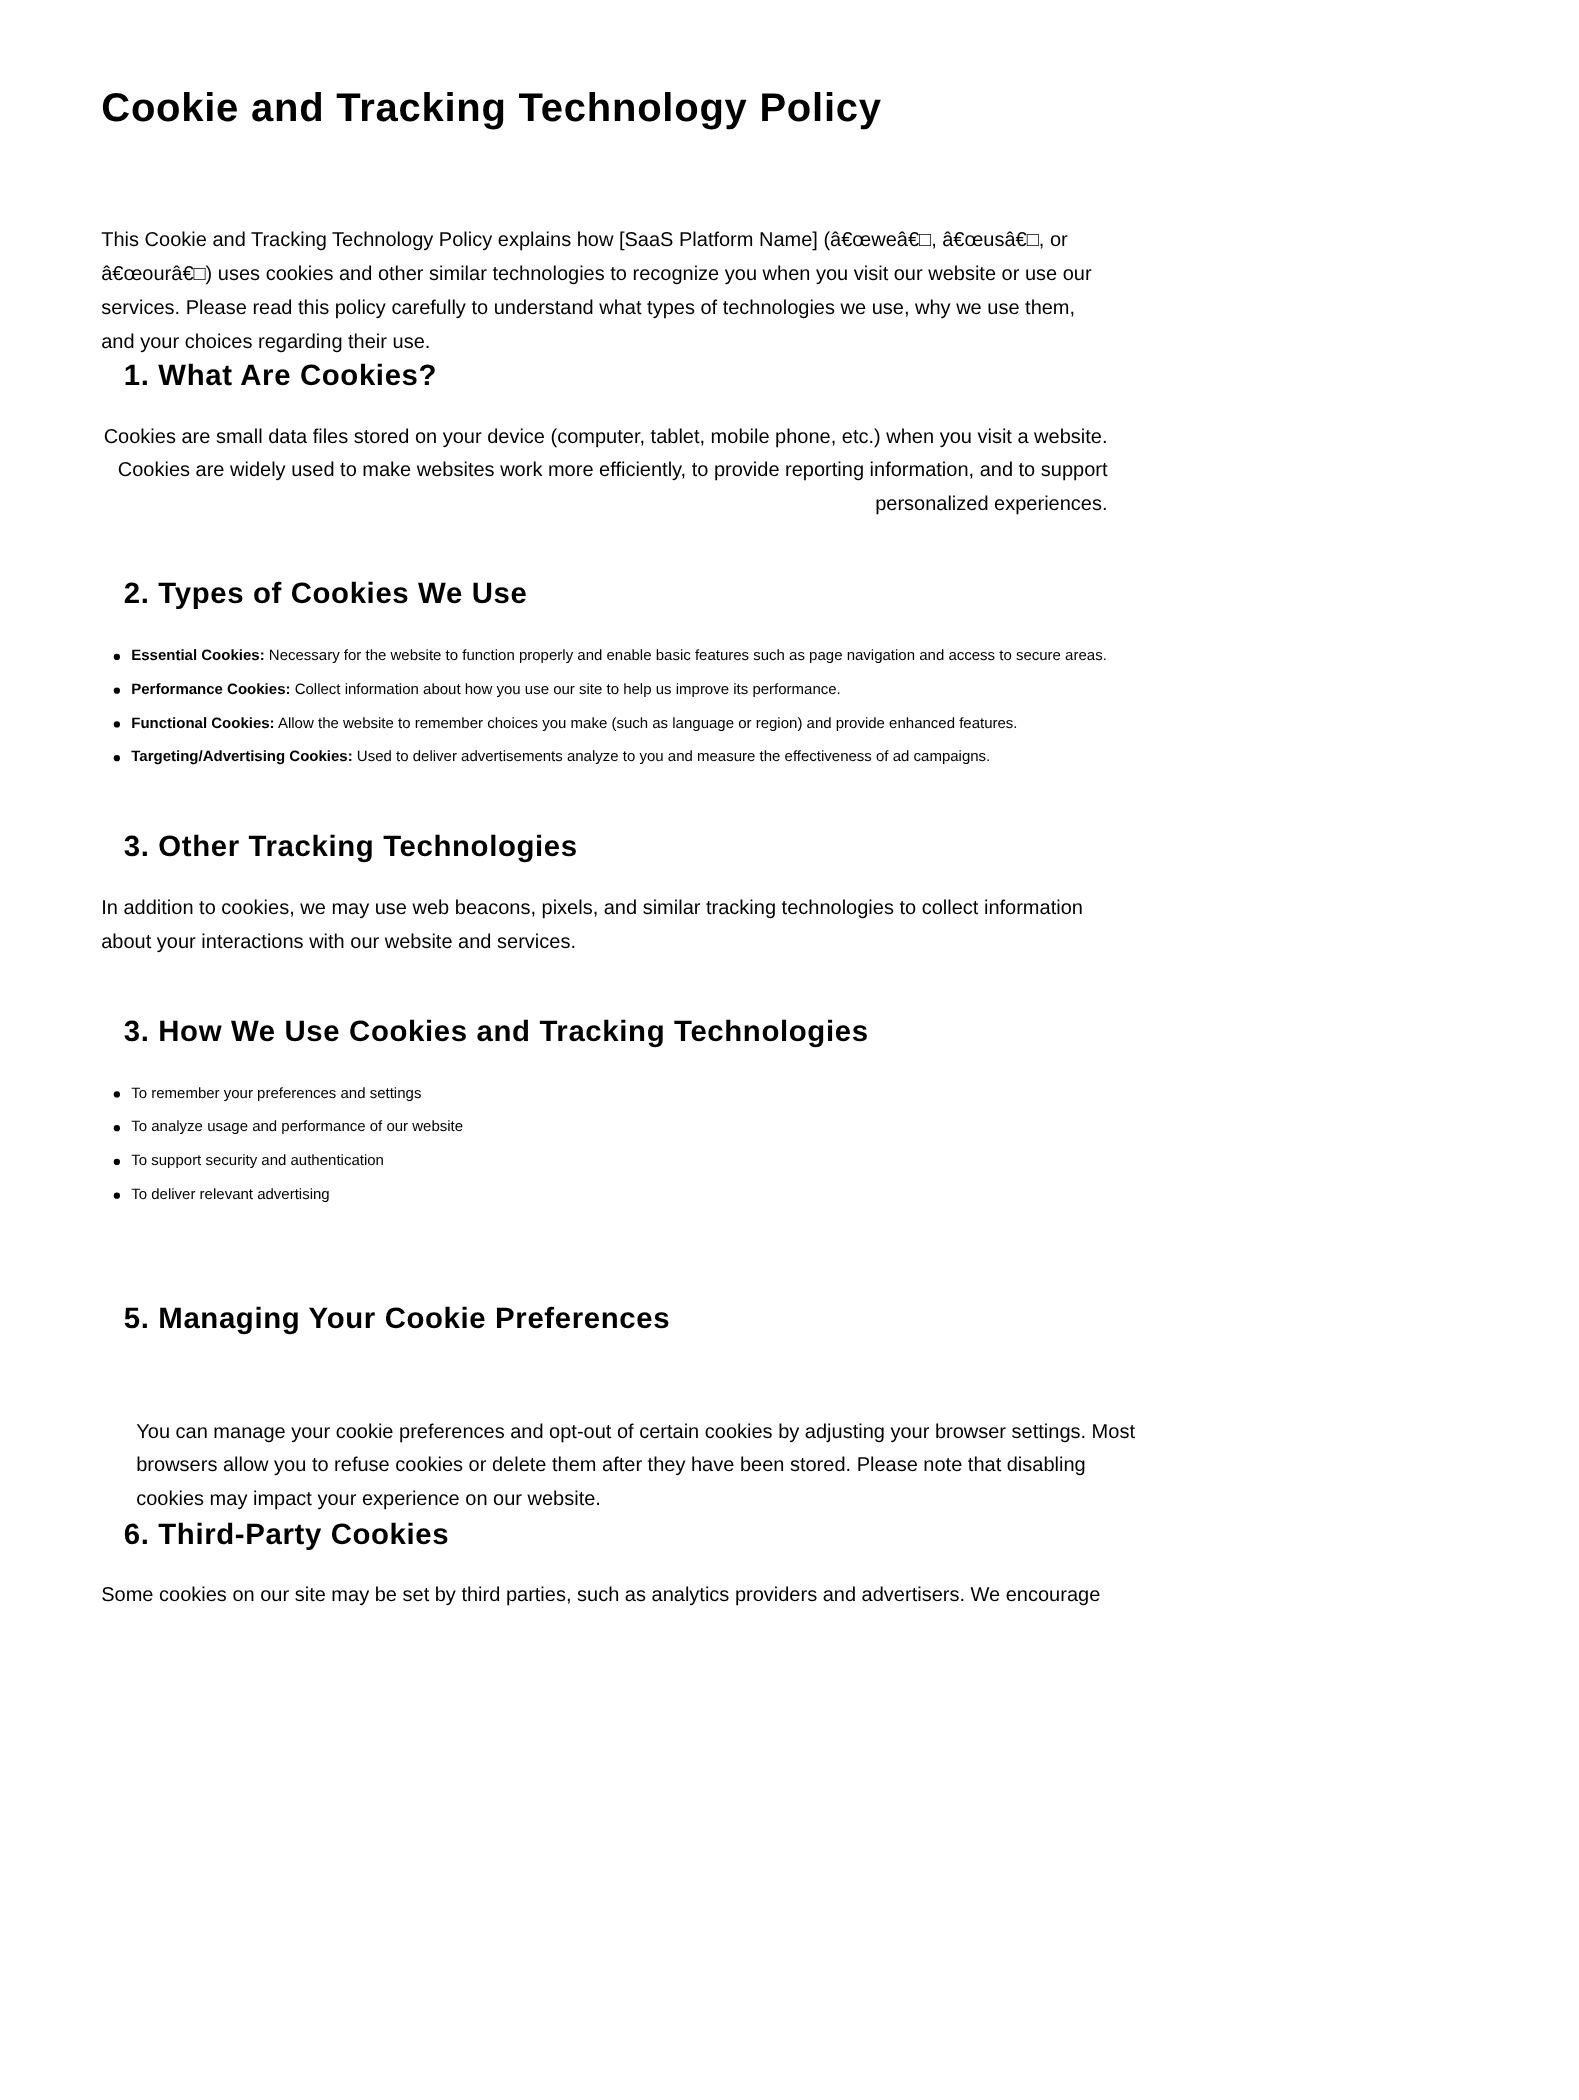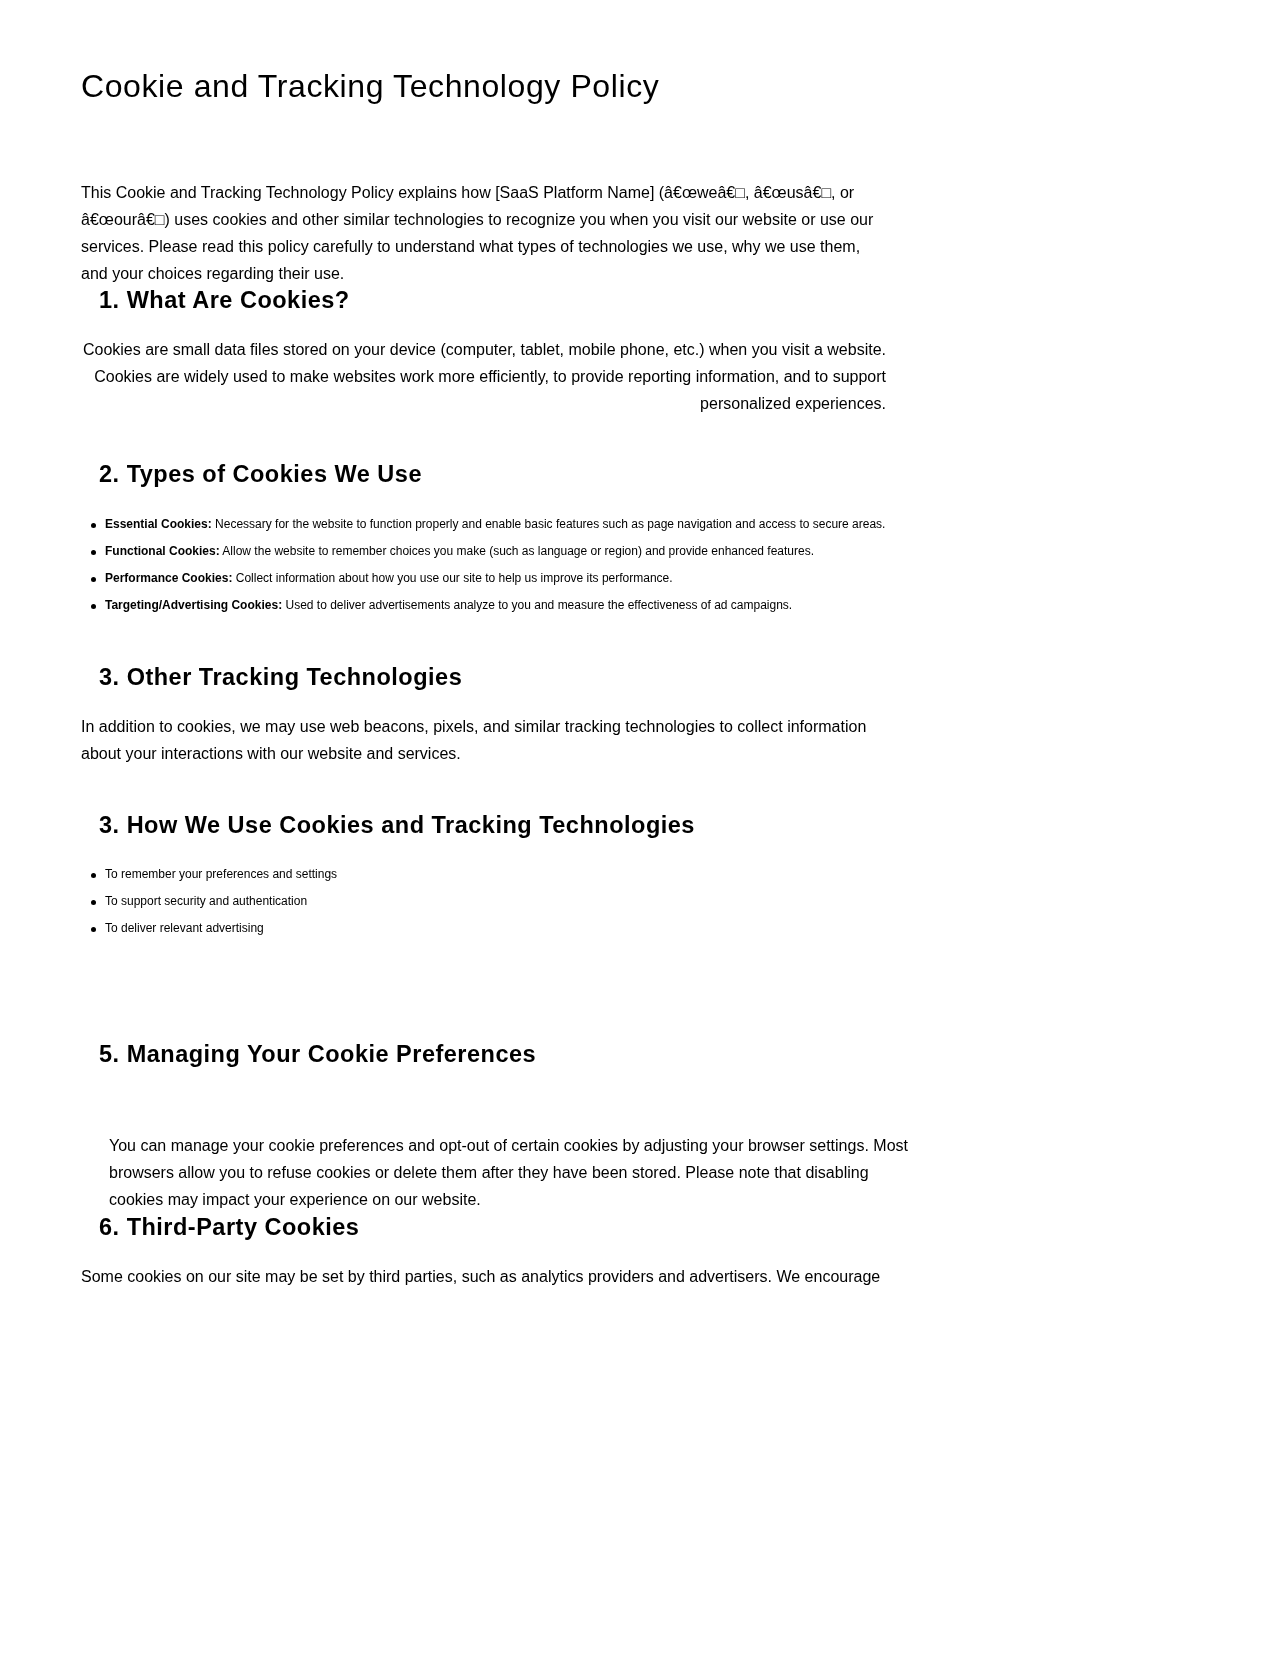--- a/index.html
+++ b/index.html
@@ -17,21 +17,21 @@
     }
     .page {
       position: absolute;
       left: 81px;
       top: 0;
       right: 0;
     }
     h1 {
       font-family: "Liberation Sans", sans-serif;
       font-size: 32px;
-      font-weight: normal;
+      font-weight: bold;
       letter-spacing: 0.6px;
       margin: 0;
       position: absolute;
       top: 66px;
       left: 0;
       line-height: 40px;
       white-space: nowrap;
     }
     h2 {
       font-family: Liberation Sans, sans-serif;
@@ -85,31 +85,32 @@
   <h1>Cookie and Tracking Technology Policy</h1>
 
   <p style="top:136px;margin-top:43px;">This Cookie and Tracking Technology Policy explains how [SaaS Platform Name] (â€œweâ€□, â€œusâ€□, or â€œourâ€□) uses cookies and other similar technologies to recognize you when you visit our website or use our services. Please read this policy carefully to understand what types of technologies we use, why we use them, and your choices regarding their use.</p>
 
   <h2 style="top:285px;">1. What Are Cookies?</h2>
   <p style="top:336px;text-align:right;">Cookies are small data files stored on your device (computer, tablet, mobile phone, etc.) when you visit a website. Cookies are widely used to make websites work more efficiently, to provide reporting information, and to support personalized experiences.</p>
 
   <h2 style="top:459px;">2. Types of Cookies We Use</h2>
   <ul style="top:511px;">
     <li><b>Essential Cookies:</b><span> Necessary for the website to function properly and enable basic features such as page navigation and access to secure areas.</span></li>
+    <li><b>Performance Cookies:</b><span> Collect information about how you use our site to help us improve its performance.</span></li>
     <li><b>Functional Cookies:</b><span> Allow the website to remember choices you make (such as language or region) and provide enhanced features.</span></li>
-    <li><b>Performance Cookies:</b><span> Collect information about how you use our site to help us improve its performance.</span></li>
     <li><b>Targeting/Advertising Cookies:</b><span> Used to deliver advertisements analyze to you and measure the effectiveness of ad campaigns.</span></li>
   </ul>
 
   <h2 style="top:662px;">3. Other Tracking Technologies</h2>
   <p style="top:713px;">In addition to cookies, we may use web beacons, pixels, and similar tracking technologies to collect information about your interactions with our website and services.</p>
 
   <h2 style="top:810px;">3. How We Use Cookies and Tracking Technologies</h2>
   <ul style="top:861px;">
     <li>To remember your preferences and settings</li>
+    <li>To analyze usage and performance of our website</li>
     <li>To support security and authentication</li>
     <li>To deliver relevant advertising</li>
   </ul>
 
   <h2 style="top:1039px;">5. Managing Your Cookie Preferences</h2>
   <p style="top:1132px;margin-left:28px;">You can manage your cookie preferences and opt-out of certain cookies by adjusting your browser settings. Most browsers allow you to refuse cookies or delete them after they have been stored. Please note that disabling cookies may impact your experience on our website.</p>
 
   <h2 style="top:1212px;">6. Third-Party Cookies</h2>
   <p style="top:1263px;">Some cookies on our site may be set by third parties, such as analytics providers and advertisers. We encourage</p>
 

